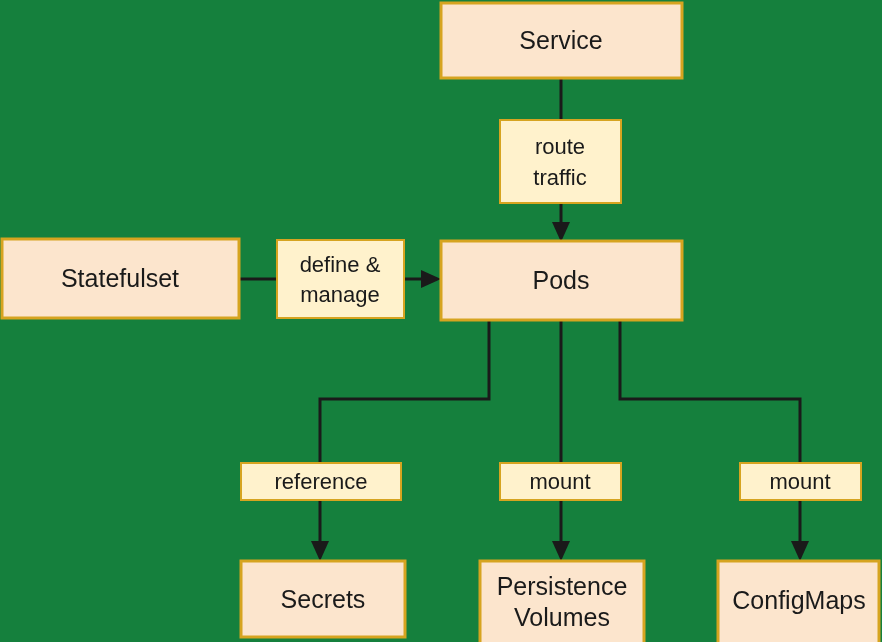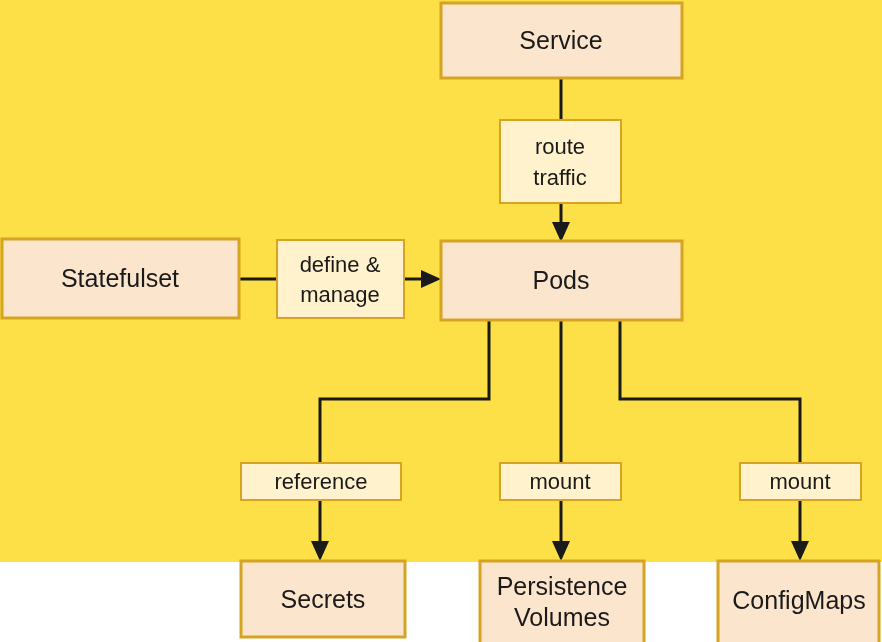--- a/index.html
+++ b/index.html
@@ -9,22 +9,22 @@
   }
   body {
     width: 882px;
     height: 642px;
     overflow: hidden;
     font-family: "Liberation Sans", sans-serif;
   }
   #diagram-root {
     position: relative;
     width: 882px;
-    height: 562px;
-    background: #fde047;
+    height: 642px;
+    background: #15803d;
   }
   svg.diagram {
     display: block;
     width: 882px;
     height: 642px;
   }
   .node-rect {
     fill: #fce5cd;
     stroke: #d6a420;
     stroke-width: 3;

